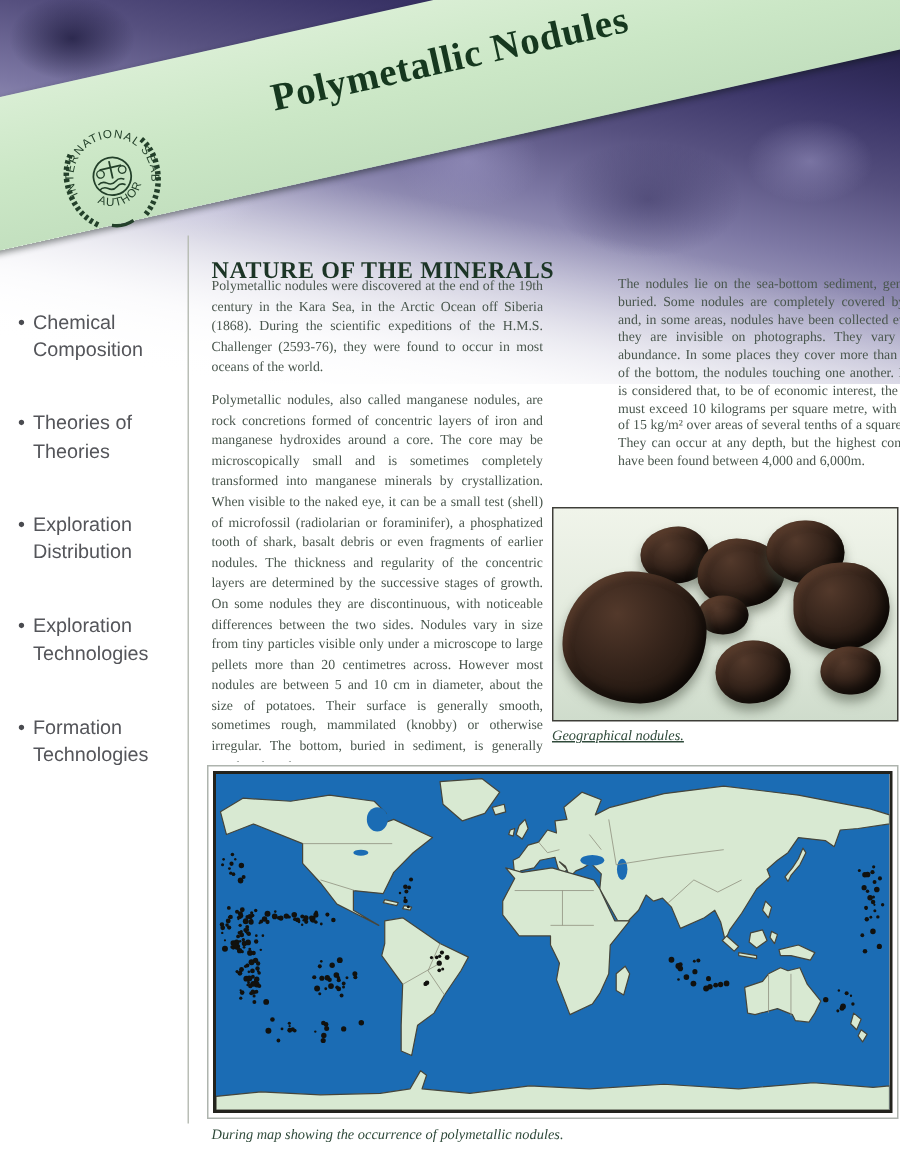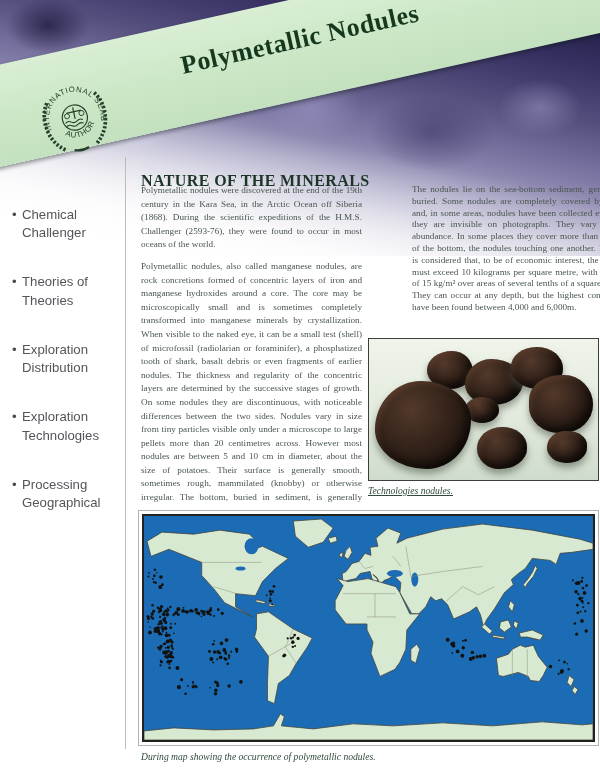--- a/index.html
+++ b/index.html
@@ -97,37 +97,37 @@
           <text><textPath href="#arcBot" startOffset="14%">AUTHORITY</textPath></text>
         </g>
       </svg>
       <div id="band-title">Polymetallic Nodules</div>
     </div>
   </div>
 
   <ul id="sidebar">
       <li>
         <span class="bullet">•</span>
-        <span>Chemical Challenger</span>
+        <span>Chemical Composition</span>
       </li>
       <li>
         <span class="bullet">•</span>
         <span>Theories of Theories</span>
       </li>
       <li>
         <span class="bullet">•</span>
         <span>Exploration Distribution</span>
       </li>
       <li>
         <span class="bullet">•</span>
         <span>Exploration Technologies</span>
       </li>
       <li>
         <span class="bullet">•</span>
-        <span>Processing Geographical</span>
+        <span>Formation Technologies</span>
       </li>
     </ul>
   <div id="divider"></div>
 
   <div id="heading">NATURE OF THE MINERALS</div>
   <div id="col1" class="col">
       <p>Polymetallic nodules were discovered at the end of the 19th century in the Kara Sea, in the Arctic Ocean off Siberia (1868). During the scientific expeditions of the H.M.S. Challenger (2593-76), they were found to occur in most oceans of the world.</p>
       <p>Polymetallic nodules, also called manganese nodules, are rock concretions formed of concentric layers of iron and manganese hydroxides around a core. The core may be microscopically small and is sometimes completely transformed into manganese minerals by crystallization. When visible to the naked eye, it can be a small test (shell) of microfossil (radiolarian or foraminifer), a phosphatized tooth of shark, basalt debris or even fragments of earlier nodules. The thickness and regularity of the concentric layers are determined by the successive stages of growth. On some nodules they are discontinuous, with noticeable differences between the two sides. Nodules vary in size from tiny particles visible only under a microscope to large pellets more than 20 centimetres across. However most nodules are between 5 and 10 cm in diameter, about the size of potatoes. Their surface is generally smooth, sometimes rough, mammilated (knobby) or otherwise irregular. The bottom, buried in sediment, is generally rougher than the top.</p>
     </div>
   <div id="col2" class="col">
@@ -137,21 +137,21 @@
   <div id="photo">
     <div class="nod n2"></div>
     <div class="nod n3"></div>
     <div class="nod n4"></div>
     <div class="nod n8"></div>
     <div class="nod n1"></div>
     <div class="nod n5"></div>
     <div class="nod n6"></div>
     <div class="nod n7"></div>
   </div>
-  <div id="photo-caption" class="caption">Technologies nodules.</div>
+  <div id="photo-caption" class="caption">Geographical nodules.</div>
 
   <div id="map-outer">
     <div id="map-frame">
       <svg viewBox="0 0 451 222" preserveAspectRatio="none">
         <rect x="0" y="0" width="451" height="222" fill="#1b6cb4"></rect>
         <g fill="#d8e9d2" stroke="#45453b" stroke-width="0.8" stroke-linejoin="round">
 
           <path d="M3,25 L18,16 L50,18 L76,14 L106,18 L114,26 L108,34 L119,30 L145,42 L132,52 L119,65 L112,79 L92,77 L92,90 L109,100 L99,95 L81,86 L70,72 L58,59 L58,46 L25,33 L7,40 Z"></path>
 
           <path d="M150,5 L178,3 L190,12 L180,26 L165,31 L152,20 Z"></path>

